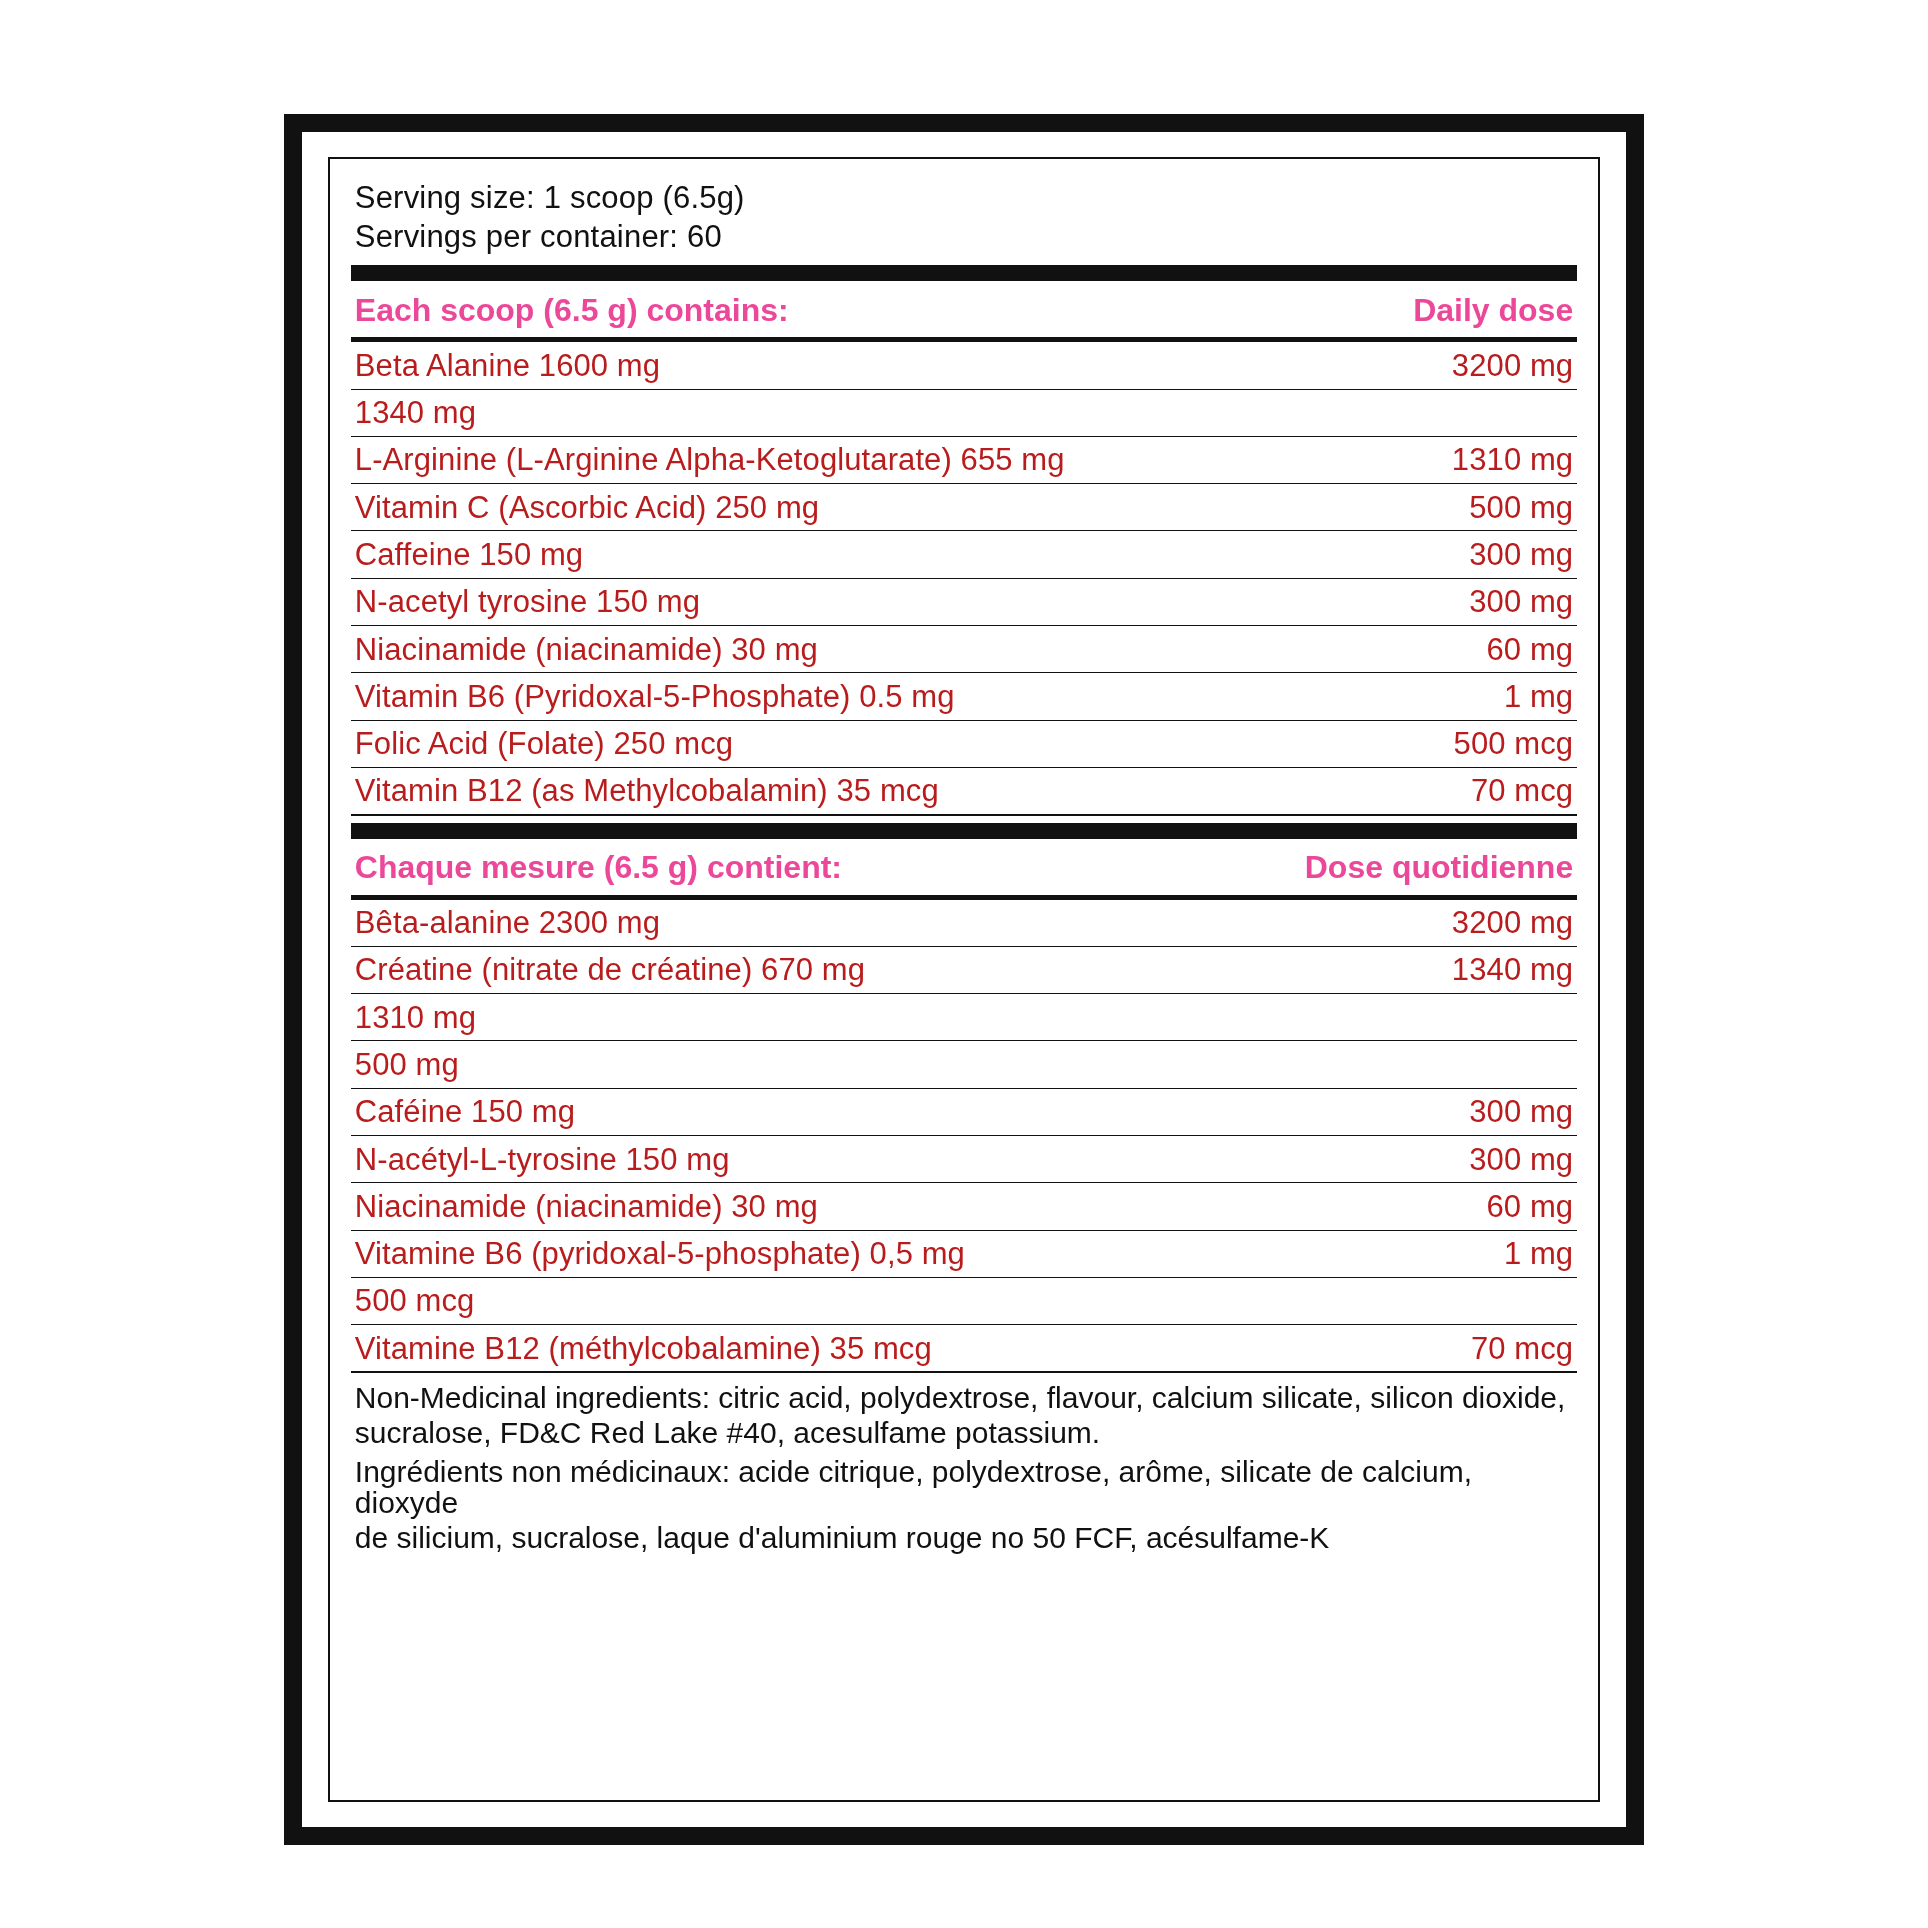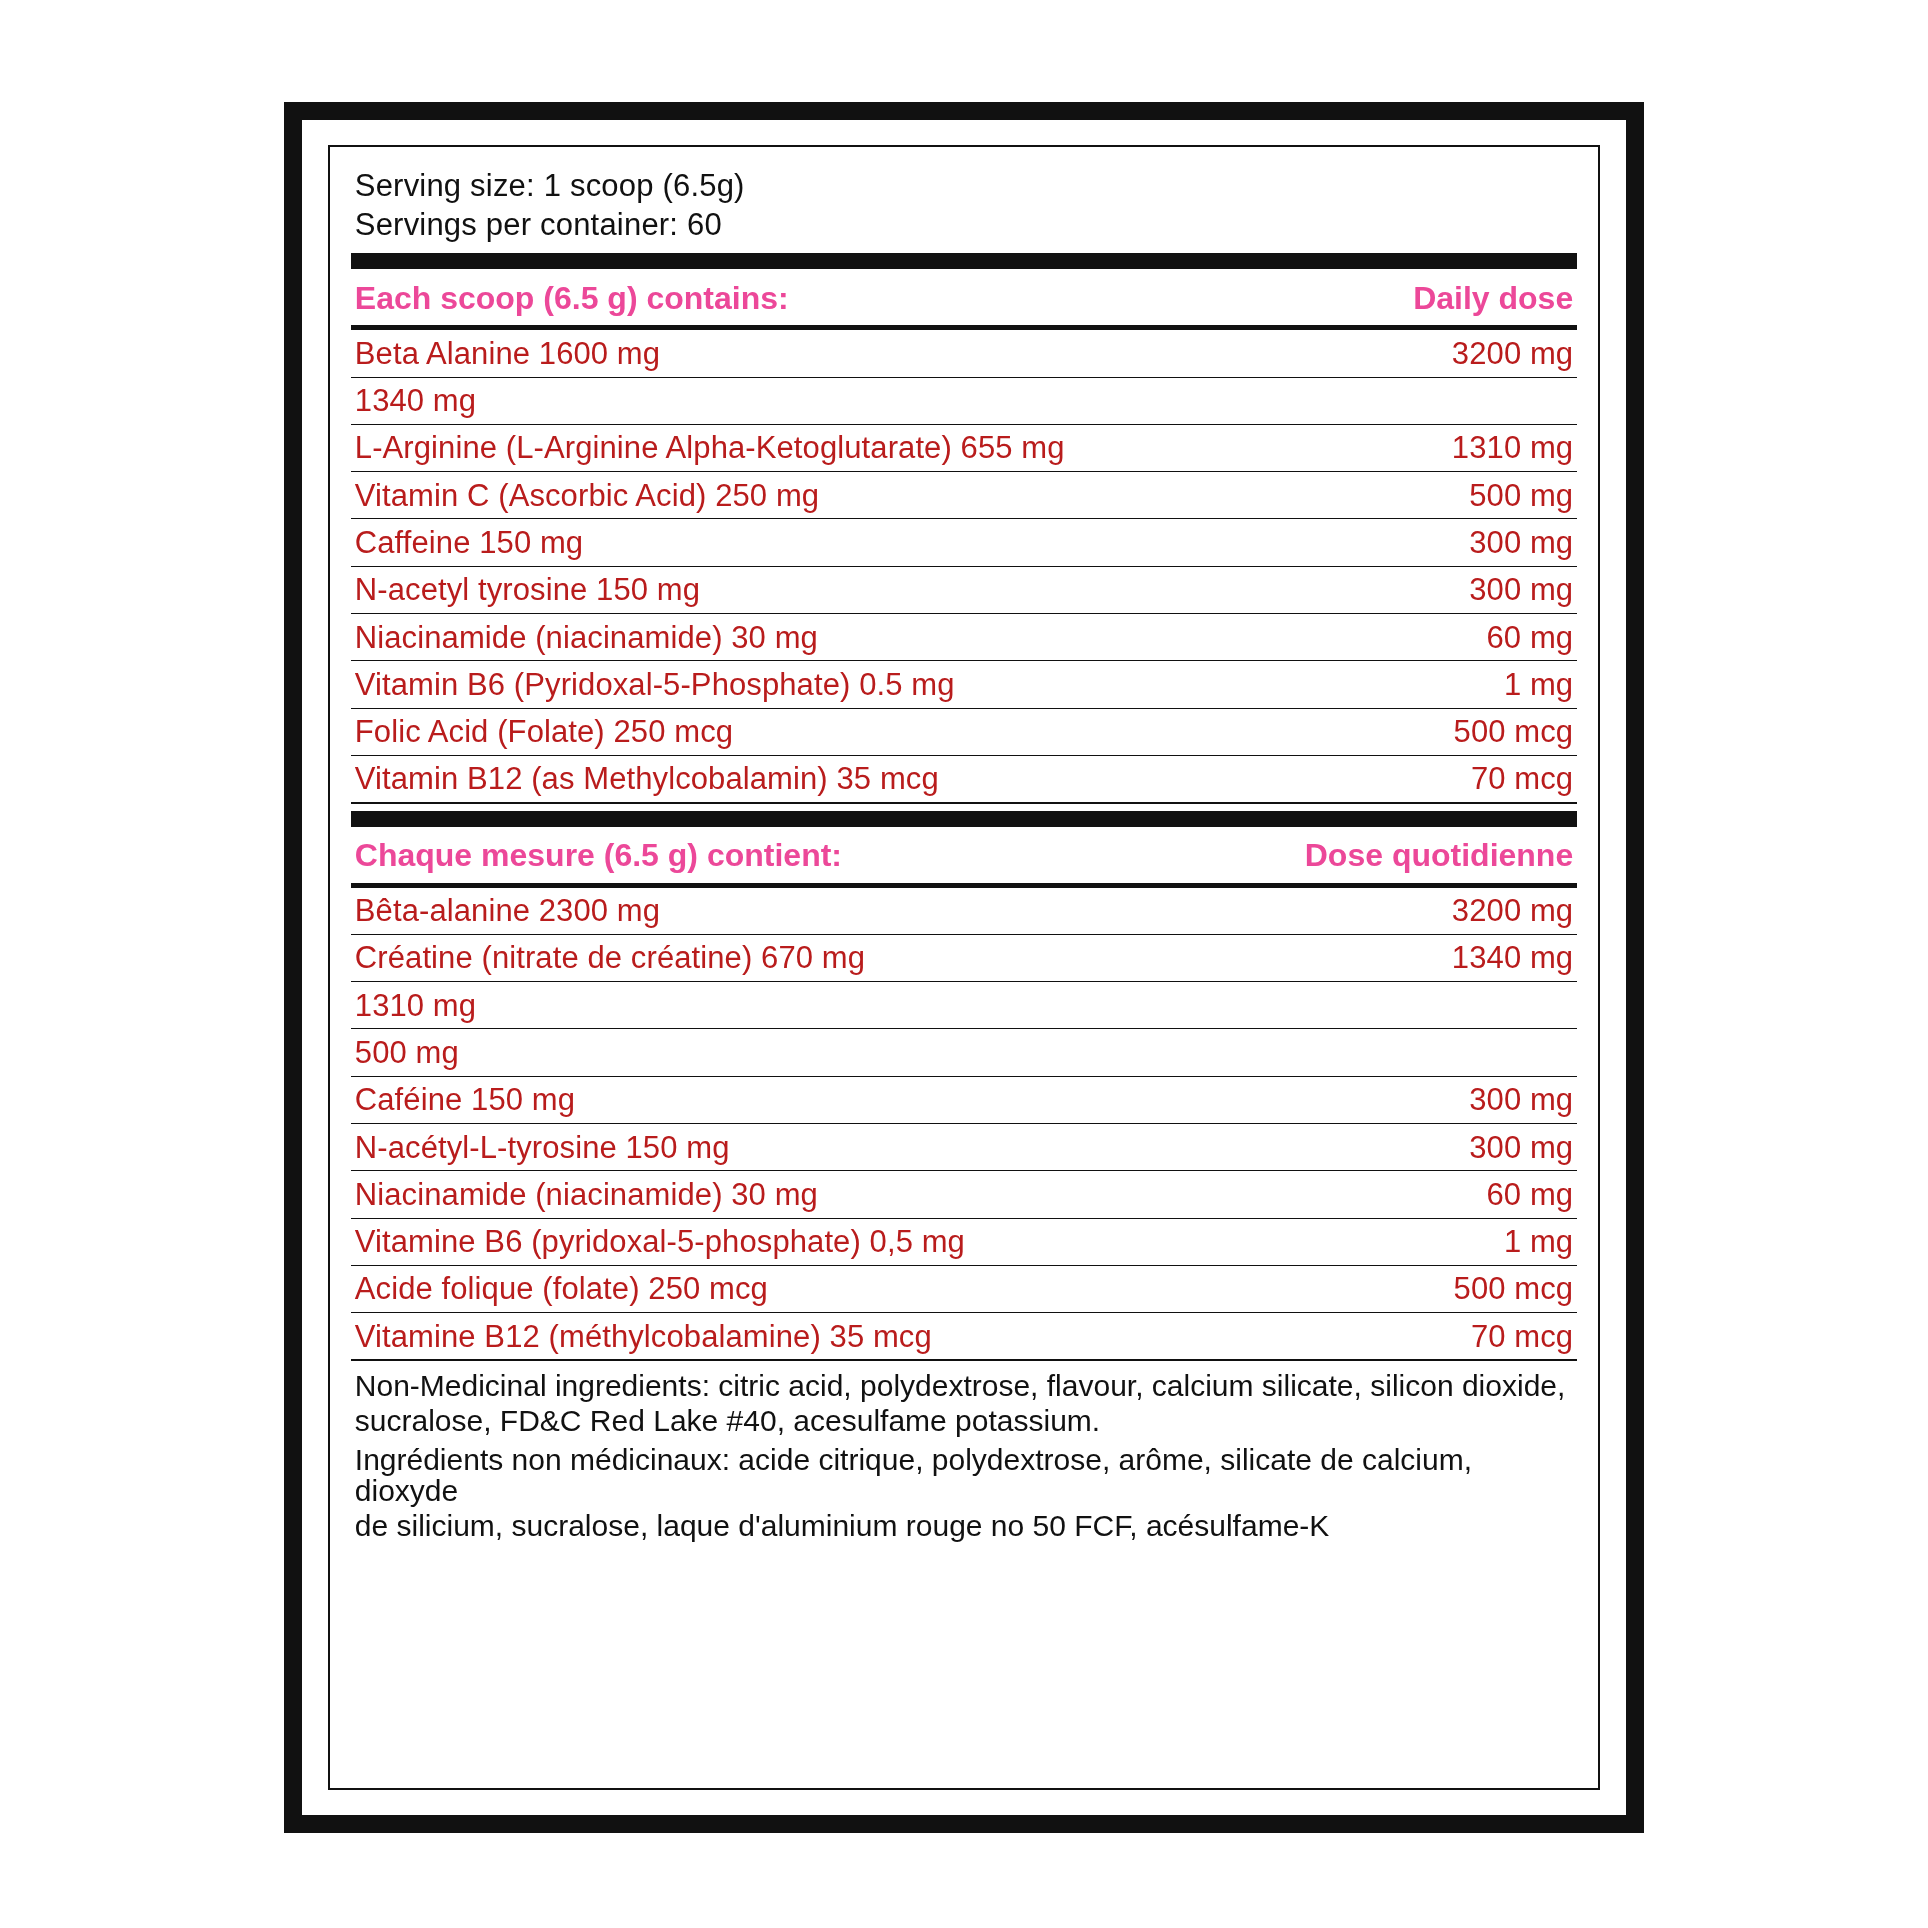--- a/index.html
+++ b/index.html
@@ -19,21 +19,21 @@
     width: 1928px;
     height: 1928px;
     background: #ffffff;
     box-sizing: border-box;
   }
 
   
   .panel {
     position: absolute;
     left: 284px;
-    top: 102px;
+    top: 114px;
     width: 1360px;
     height: 1731px;
     background: #ffffff;
     border: 18px solid #111111;
     box-sizing: border-box;
   }
 
   .inner {
     position: absolute;
     left: 26px;
@@ -206,21 +206,20 @@
           </div>
           <div class="row">
             <span class="name">Niacinamide (niacinamide) 30 mg</span>
             <span class="dose">60 mg</span>
           </div>
           <div class="row">
             <span class="name">Vitamine B6 (pyridoxal-5-phosphate) 0,5 mg</span>
             <span class="dose">1 mg</span>
           </div>
           <div class="row">
-            <span class="name">Acide folique (folate) 250 mcg</span>
             <span class="dose">500 mcg</span>
           </div>
           <div class="row last">
             <span class="name">Vitamine B12 (méthylcobalamine) 35 mcg</span>
             <span class="dose">70 mcg</span>
           </div>
         </div>
 
         <div class="footer">
           <p>Non-Medicinal ingredients: citric acid, polydextrose, flavour, calcium silicate, silicon dioxide,</p>

